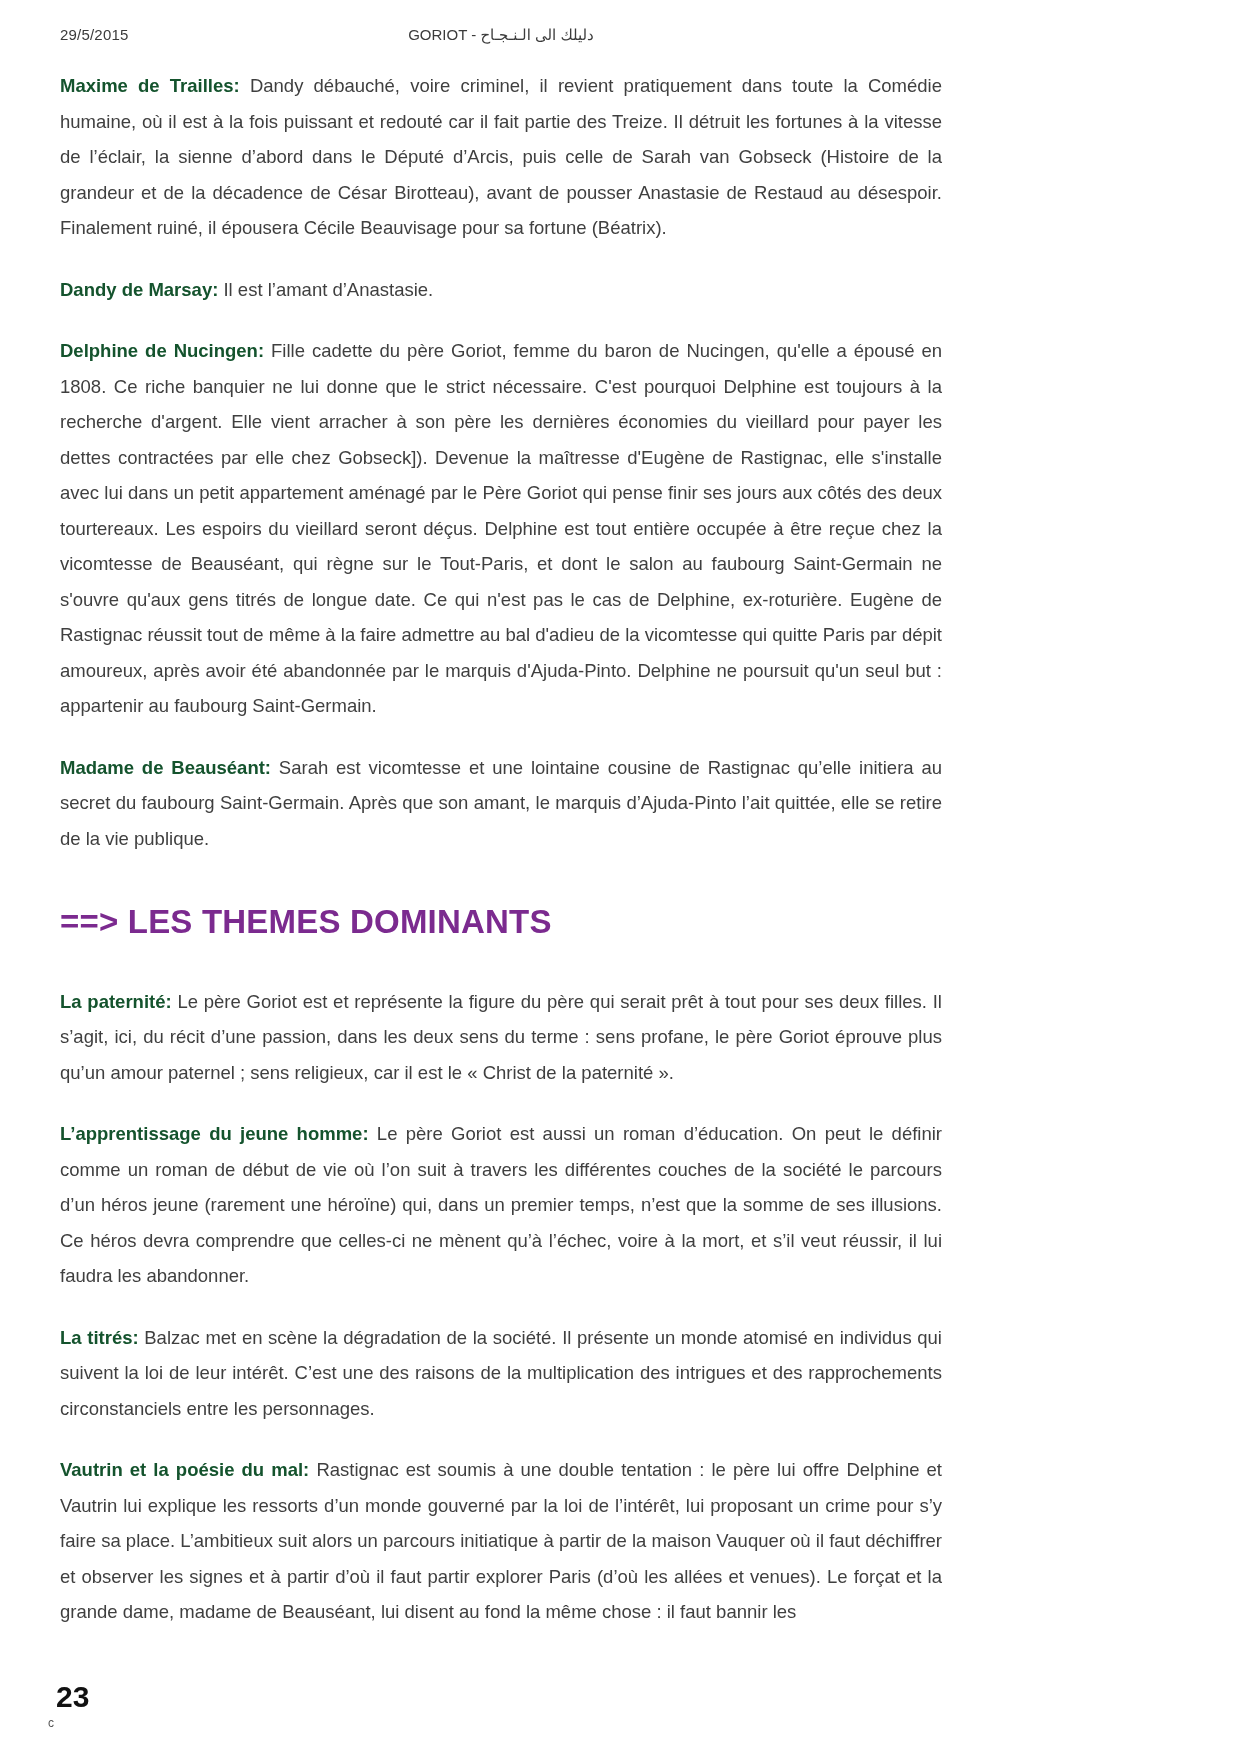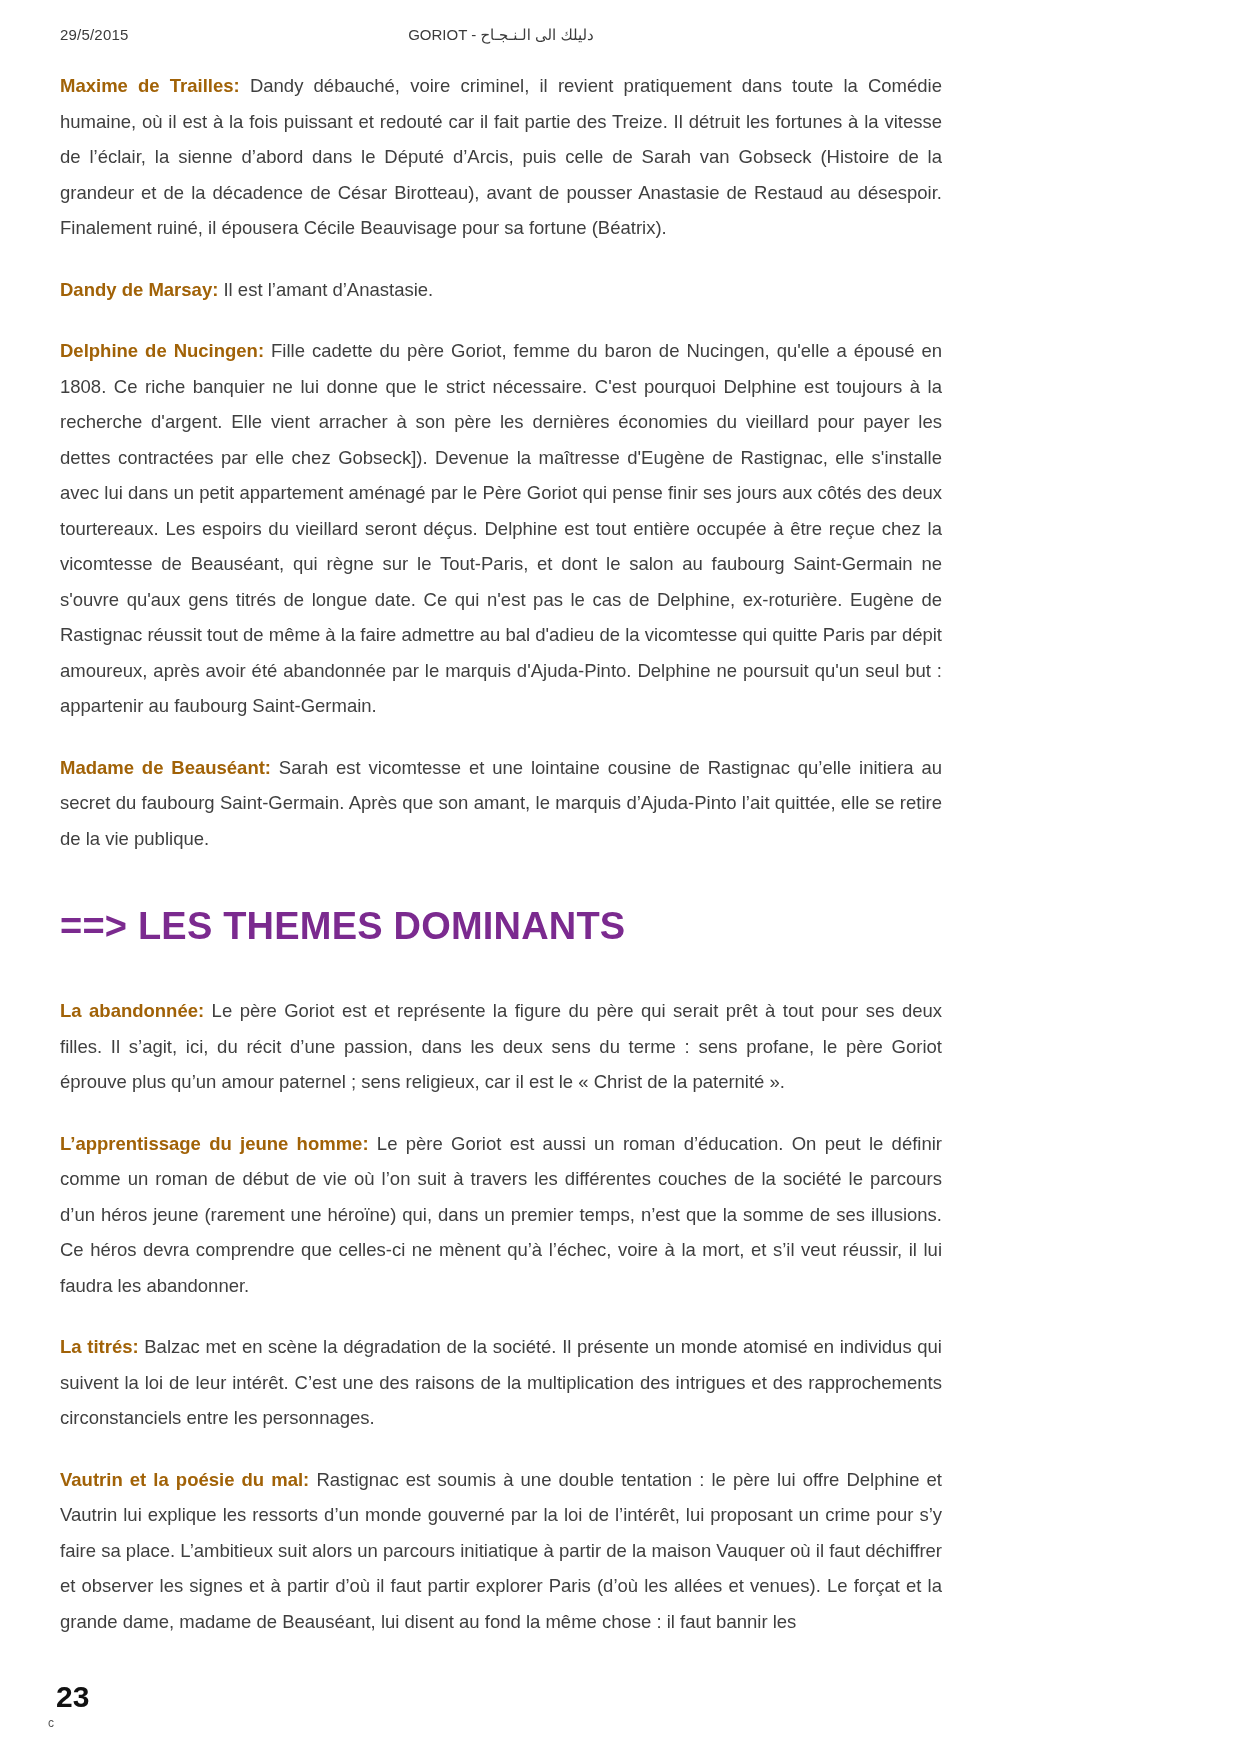--- a/index.html
+++ b/index.html
@@ -53,26 +53,26 @@
     font-size: 18.5px;
     line-height: 1.92;
     color: #3f3f3f;
     text-align: justify;
   }
   p {
     margin: 0 0 26px 0;
     text-align: justify;
   }
   .lead {
-    color: #a16207;
+    color: #14532d;
     font-weight: bold;
   }
   h2.section {
     color: #7b2a8f;
-    font-size: 38px;
+    font-size: 33px;
     font-weight: bold;
     margin: 34px 0 30px 0;
     letter-spacing: 0.2px;
     text-align: left;
   }
   .first-line {
     margin-top: 0;
     margin-bottom: 28px;
   }
   .page-number {
@@ -122,21 +122,21 @@
       <span class="lead">Delphine de Nucingen:</span><span> Fille cadette du père Goriot,   femme du  baron de Nucingen,  qu'elle a épousé en 1808. Ce riche banquier ne lui donne que le strict nécessaire. C'est pourquoi Delphine est toujours à la recherche d'argent. Elle vient arracher à son père les dernières économies du vieillard  pour  payer les dettes contractées  par   elle  chez  Gobseck]).  Devenue  la maîtresse d'Eugène de Rastignac, elle s'installe avec lui dans un petit appartement aménagé par le Père Goriot qui pense finir ses jours aux côtés des deux tourtereaux. Les espoirs du vieillard seront  déçus.  Delphine est   tout  entière occupée à être  reçue chez  la vicomtesse de Beauséant,  qui règne sur le Tout-Paris, et dont le salon au faubourg Saint-Germain ne s'ouvre qu'aux gens titrés de longue date. Ce qui n'est pas le cas de Delphine, ex-roturière. Eugène de Rastignac réussit tout  de même à  la  faire admettre au bal  d'adieu de  la vicomtesse qui  quitte Paris par dépit amoureux, après avoir été abandonnée par le marquis d'Ajuda-Pinto. Delphine ne poursuit qu'un seul but : appartenir au faubourg Saint-Germain.</span>
     </p>
 
     <p>
       <span class="lead">Madame de Beauséant:</span><span> Sarah est vicomtesse et une lointaine cousine de Rastignac qu’elle initiera au secret du faubourg Saint-Germain. Après que son amant, le marquis d’Ajuda-Pinto l’ait quittée, elle se retire de la vie publique.</span>
     </p>
 
     <h2 class="section">==&gt; LES THEMES DOMINANTS</h2>
 
     <p>
-      <span class="lead">La abandonnée:</span><span> Le père Goriot est et représente la figure du père qui serait prêt à tout pour ses deux filles. Il s’agit, ici, du récit d’une passion, dans les deux sens du terme : sens profane, le père Goriot  éprouve plus qu’un amour paternel ;   sens   religieux, car il est le « Christ de la paternité ».</span>
+      <span class="lead">La paternité:</span><span> Le père Goriot est et représente la figure du père qui serait prêt à tout pour ses deux filles. Il s’agit, ici, du récit d’une passion, dans les deux sens du terme : sens profane, le père Goriot  éprouve plus qu’un amour paternel ;   sens   religieux, car il est le « Christ de la paternité ».</span>
     </p>
 
     <p>
       <span class="lead">L’apprentissage du jeune homme:</span><span> Le père Goriot  est aussi un roman d’éducation. On peut  le définir comme un  roman de début  de vie où  l’on suit  à  travers  les différentes couches de  la société le parcours d’un héros   jeune (rarement une héroïne) qui, dans un premier temps, n’est que la somme de ses illusions. Ce héros devra comprendre que celles-ci ne mènent qu’à l’échec, voire à la mort, et s’il veut réussir, il lui faudra les abandonner.</span>
     </p>
 
     <p>
       <span class="lead">La titrés:</span><span> Balzac met en scène la dégradation de la société. Il présente un monde atomisé en individus qui suivent la loi de leur intérêt. C’est une des raisons de la multiplication des intrigues et des rapprochements circonstanciels entre les personnages.</span>
     </p>
 

